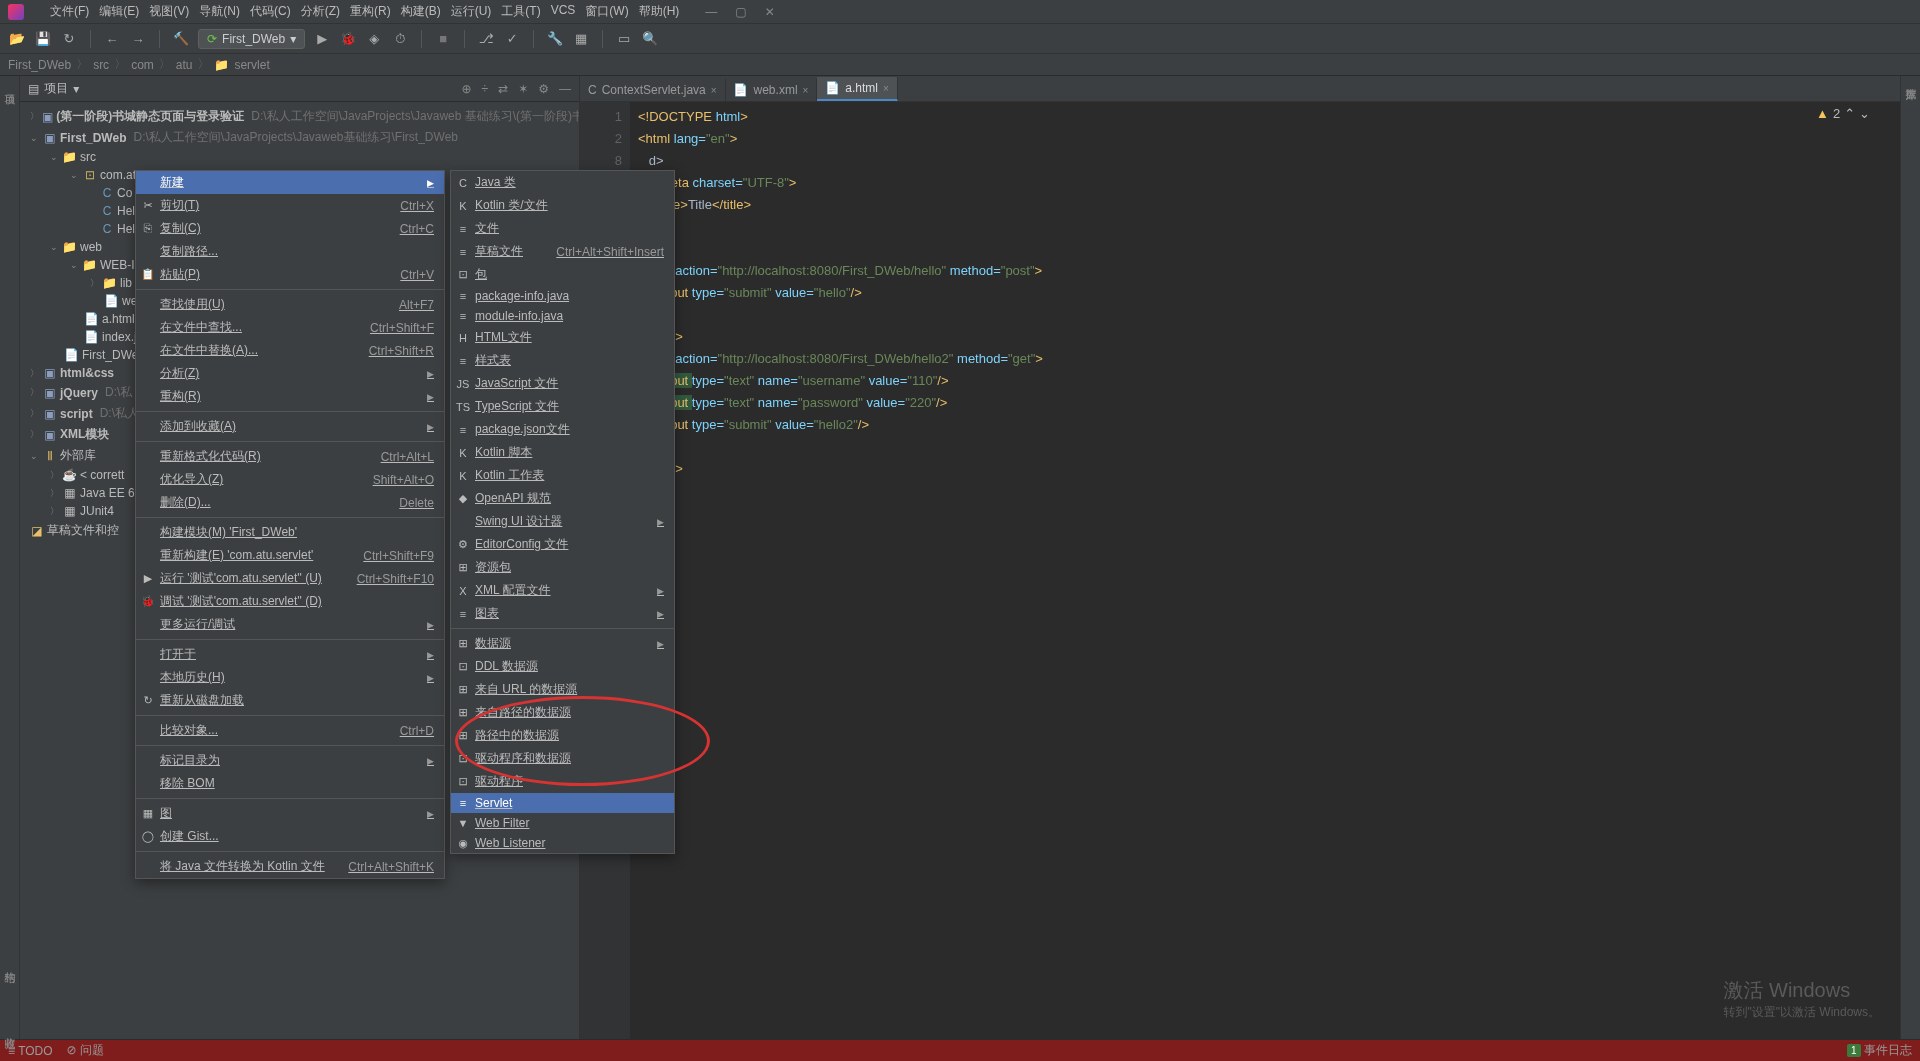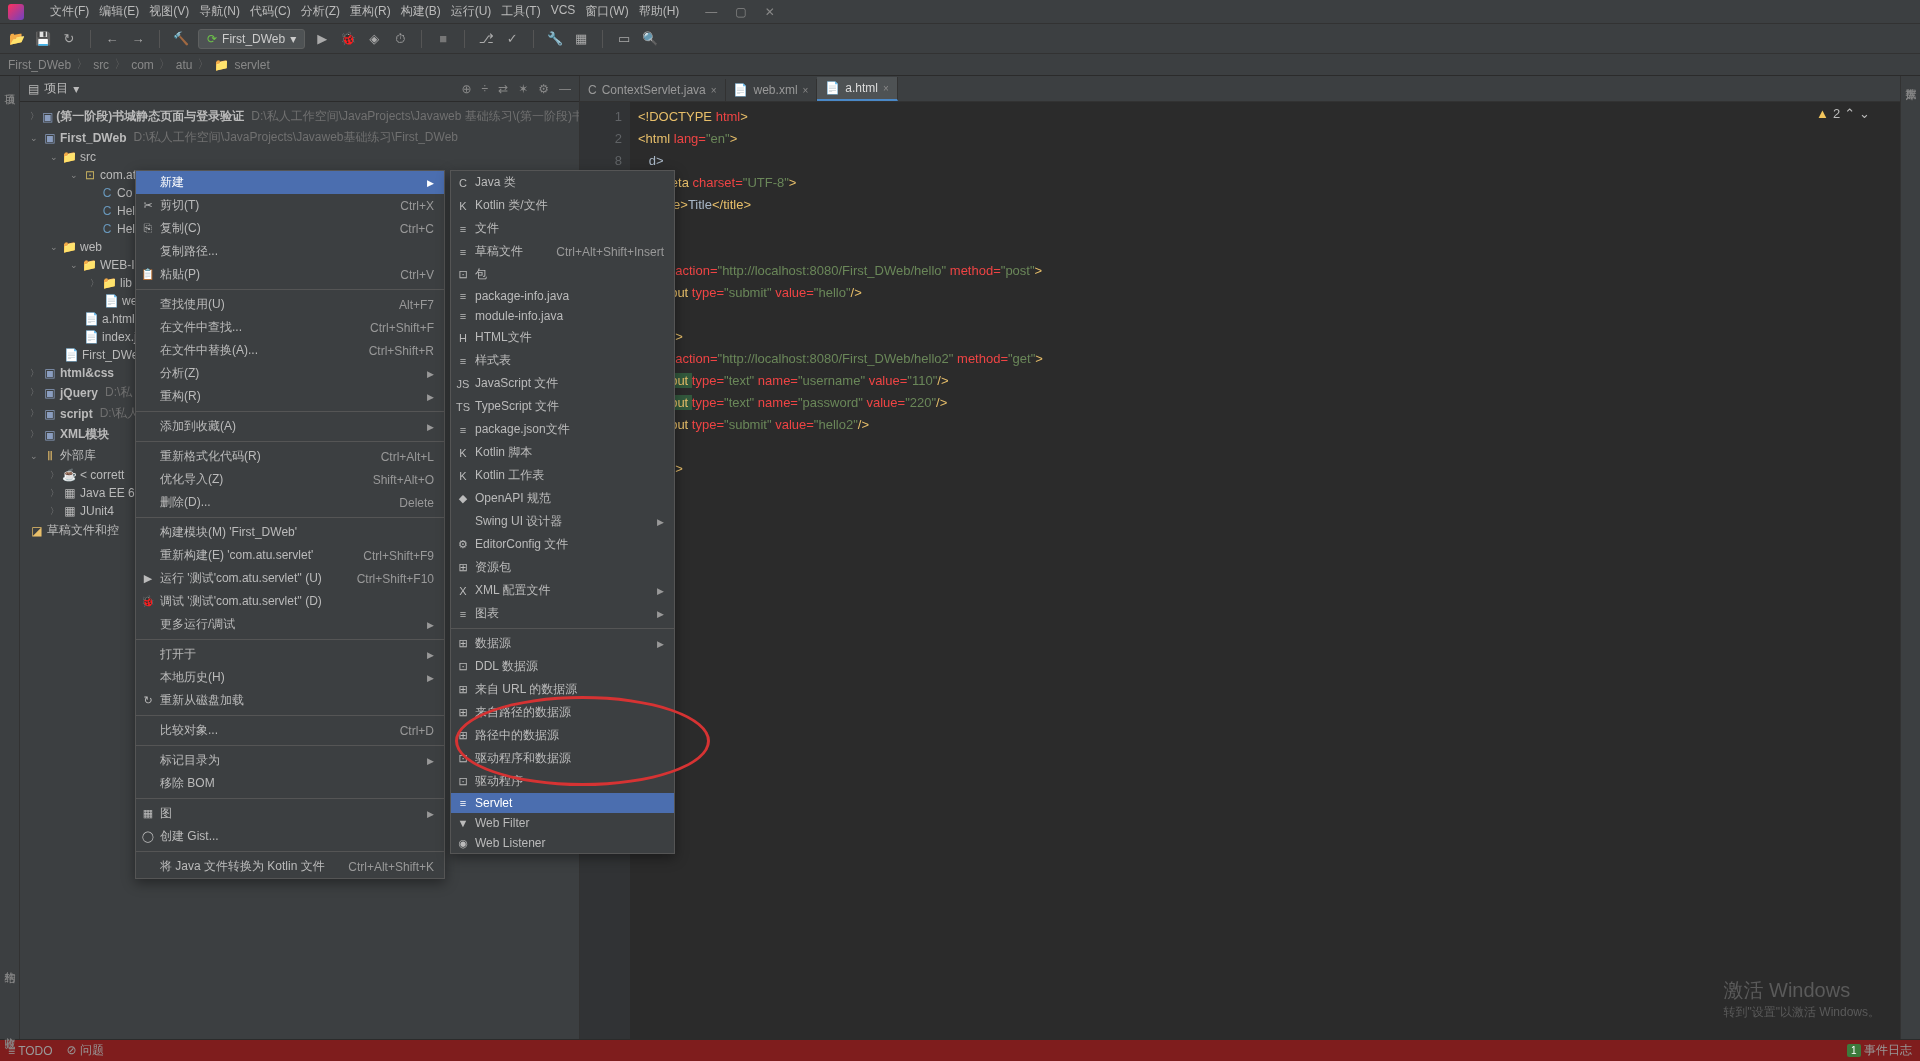--- a/index.html
+++ b/index.html
@@ -38,24 +38,24 @@
 .editor-area { flex: 1; display: flex; flex-direction: column; background: #2b2b2b; }
 .tabs { height: 26px; background: #3c3f41; display: flex; align-items: flex-end; border-bottom: 1px solid #323232; }
 .tab { padding: 4px 8px; display: flex; align-items: center; gap: 5px; color: #999; border-right: 1px solid #323232; cursor: pointer; }
 .tab.active { background: #4e5254; color: #ddd; border-bottom: 2px solid #4a88c7; }
 .tab .close { color: #888; font-size: 10px; }
 .code { flex: 1; display: flex; font-family: "JetBrains Mono", Consolas, monospace; font-size: 13px; position: relative; }
 .gutter { width: 50px; background: #313335; color: #606366; text-align: right; padding: 4px 8px 4px 0; line-height: 22px; }
 .code-body { flex: 1; padding: 4px 8px; line-height: 22px; white-space: pre; color: #a9b7c6; }
 .code-warn { position: absolute; top: 4px; right: 30px; display:flex; align-items:center; gap:4px; color:#bbb; }
 .kw { color: #e8bf6a; }
-.attr { color: #ef4444; }
+.attr { color: #7dd3fc; }
 .str { color: #6a8759; }
 .bottombar { height: 22px; background: #7f1d1d; border-top: 1px solid #2b2b2b; display:flex; align-items:center; padding:0 8px; gap:14px; color:#999; }
-.context-menu { position: absolute; background: #3c3f41; border: 1px solid #555; box-shadow: 0 4px 12px rgba(0,0,0,.4); z-index: 100; min-width: 310px; }
+.context-menu { position: absolute; background: #3c3f41; border: 1px solid #555; box-shadow: 0 4px 12px rgba(0,0,0,.4); z-index: 100; min-width: 310px; text-decoration: underline; }
 .context-menu .row { display: flex; align-items: center; padding: 3px 10px 3px 24px; position: relative; cursor: pointer; }
 .context-menu .row.sel { background: #4b6eaf; color: #fff; }
 .context-menu .row .sc { margin-left: auto; color: #999; padding-left: 20px; text-align: right; }
 .context-menu .row .arr { margin-left: auto; color: #999; font-size: 9px; }
 .context-menu .row.sel .arr { color: #fff; }
 .context-menu .row .ic { position: absolute; left: 5px; width: 14px; text-align: center; font-size: 11px; }
 .context-menu hr { border: none; border-top: 1px solid #555; margin: 3px 0; }
 .submenu { min-width: 225px; }
 .red-circle { position: absolute; border: 3px solid #d63333; border-radius: 50%; pointer-events: none; z-index: 200; }
 .watermark { position: absolute; right: 40px; bottom: 40px; color: #5a5a5a; text-align: left; pointer-events:none; }

